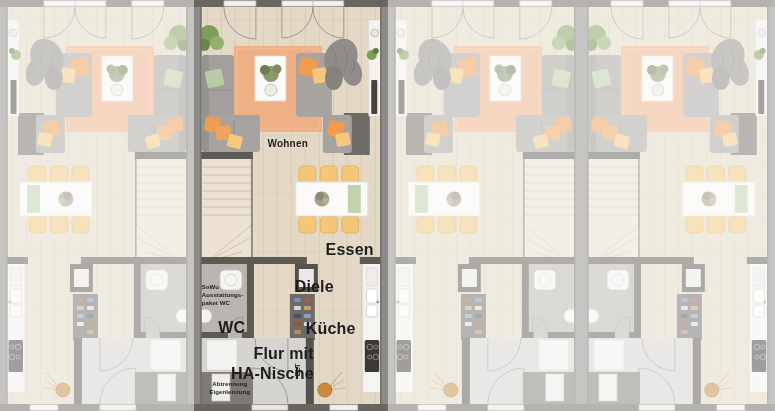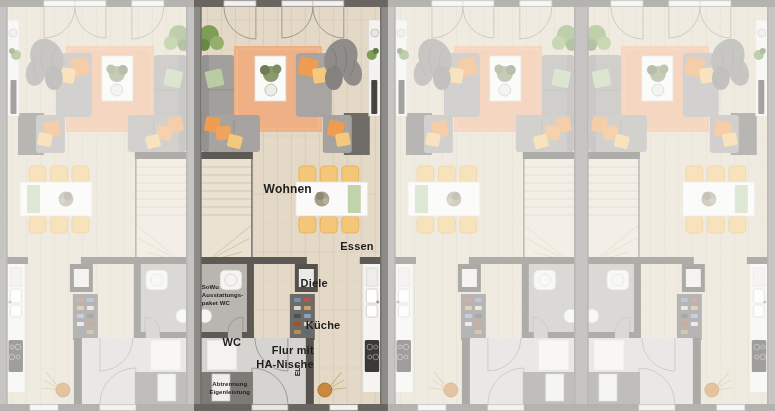--- a/index.html
+++ b/index.html
@@ -6,22 +6,22 @@
   .scene{
     position:relative;width:775px;height:411px;overflow:hidden;
     background:#8d8b88;font-family:"Liberation Sans",sans-serif;
   }
   .unit{position:absolute;top:0;height:411px;width:193.75px;}
   .unit svg{position:absolute;left:0;top:0;width:100%;height:100%;display:block;}
   .u1{left:0;} .u2{left:193.75px;} .u3{left:387.5px;} .u4{left:581.25px;}
   .dim{position:absolute;left:0;top:0;right:0;bottom:0;background:rgba(252,251,249,0.52);}
   .labels{position:absolute;left:0;top:0;right:0;bottom:0;pointer-events:none;}
   .lbl{position:absolute;color:#1d1d1d;white-space:pre-line;}
-  .room{font-size:11px;font-weight:700;letter-spacing:.2px;line-height:1.25;}
-  .big{font-size:12px;margin-top:44px;}
+  .room{font-size:16px;font-weight:700;letter-spacing:.2px;line-height:1.25;}
+  .big{font-size:10px;}
   .note{font-size:6px;font-weight:700;line-height:1.3;letter-spacing:.1px;}
   .vert{transform:rotate(-90deg);transform-origin:center center;font-size:7px;font-weight:700;text-align:center;}
 </style>
 </head>
 <body>
 
 <div class="scene">
 
   <svg width="0" height="0" style="position:absolute" aria-hidden="true">
     <defs>
@@ -212,21 +212,21 @@
   </div>
 
   <div class="unit u2">
     <svg viewBox="0 0 194 411" preserveAspectRatio="none">
       <use href="#unit-plan"></use>
     </svg>
     <div class="labels">
       <div class="lbl room big" style="left:52px;top:138px;width:84px;text-align:center;">Wohnen</div>
       <div class="lbl room" style="left:118px;top:240px;width:62px;text-align:right;">Essen</div>
       <div class="lbl room" style="left:48px;top:277px;width:55px;text-align:center;padding-left:45px;">Diele</div>
-      <div class="lbl room" style="left:16px;top:336px;width:44px;text-align:center;">WC</div>
+      <div class="lbl room" style="left:16px;top:318px;width:44px;text-align:center;">WC</div>
       <div class="lbl room" style="left:112px;top:319px;width:62px;text-align:left;">Küche</div>
       <div class="lbl room" style="left:25px;top:344px;width:95px;text-align:right;">Flur mit
 HA-Nische</div>
       <div class="lbl vert" style="left:92px;top:365px;width:26px;height:10px;">ELT</div>
       <div class="lbl note" style="left:8px;top:284px;width:50px;">SoWu
 Ausstattungs-
 paket WC</div>
       <div class="lbl note" style="left:12px;top:381px;width:48px;text-align:center;">Abtrennung
 Eigenleistung</div>
     </div>

